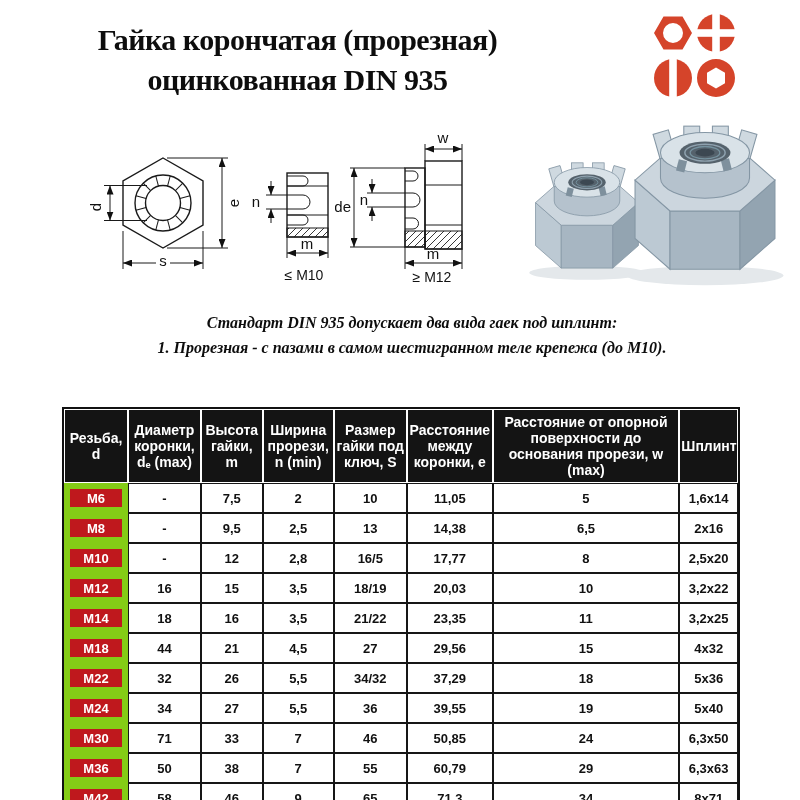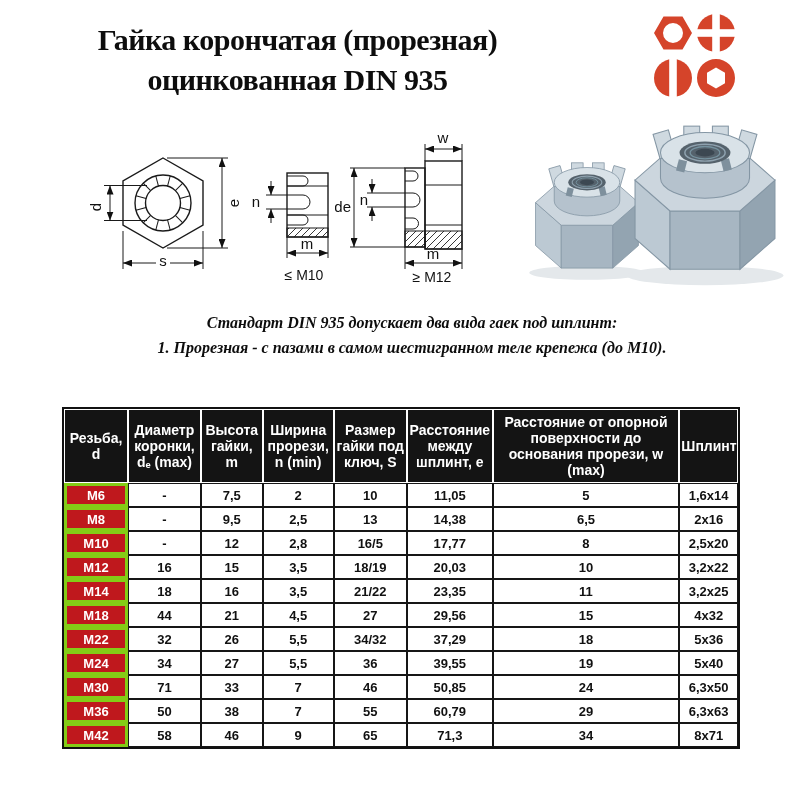--- a/index.html
+++ b/index.html
@@ -17,21 +17,21 @@
   .cap-label{font-family:"Liberation Sans","DejaVu Sans",sans-serif;font-size:14px;fill:#111;}
   .desc{position:absolute;left:62px;top:310px;width:700px;
         font-family:"Liberation Serif","DejaVu Serif",serif;font-weight:bold;font-style:italic;
         font-size:16px;line-height:25px;color:#0d0d0d;text-align:center;}
   table.spec{position:absolute;left:62px;top:407px;width:678px;border-collapse:separate;
         border-spacing:0;table-layout:fixed;border:2px solid var(--table-border,#111);}
   table.spec th{background:var(--header-bg,#141414);color:#fff;font-size:14px;font-weight:bold;
         border:1px solid #fff;height:70px;vertical-align:middle;text-align:center;padding:1px 1px;margin-left:21px;}
   table.spec td{font-size:13px;font-weight:bold;text-align:center;color:#111;
         border:1px solid #161616;height:18px;padding:0;background:#fff;}
-  table.spec td.thread{background:var(--thread-cell-red,#bf181d);color:#fff;border:3px solid #84cc16;margin-left:20px;}
+  table.spec td.thread{background:var(--thread-cell-red,#bf181d);color:#fff;border:6px solid #84cc16;margin-left:20px;}
 </style>
 </head>
 <body>
 
 <div class="page">
 
   <div class="title">
     <div>Гайка корончатая (прорезная)</div>
     <div>оцинкованная DIN 935</div>
   </div>
@@ -226,21 +226,21 @@
         <col style="width:27.7%">
         <col style="width:8.7%">
     </colgroup>
     <thead>
       <tr>
         <th>Резьба, d</th>
         <th>Диаметр коронки, dₑ (max)</th>
         <th>Высота гайки, m</th>
         <th>Ширина прорези, n (min)</th>
         <th>Размер гайки под ключ, S</th>
-        <th>Расстояние между шплинт, e</th>
+        <th>Расстояние между коронки, e</th>
         <th>Расстояние от опорной поверхности до основания прорези, w (max)</th>
         <th>Шплинт</th>
       </tr>
     </thead>
     <tbody>
         <tr>
           <td class="thread">M6</td>
           <td>-</td>
           <td>7,5</td>
           <td>2</td>

